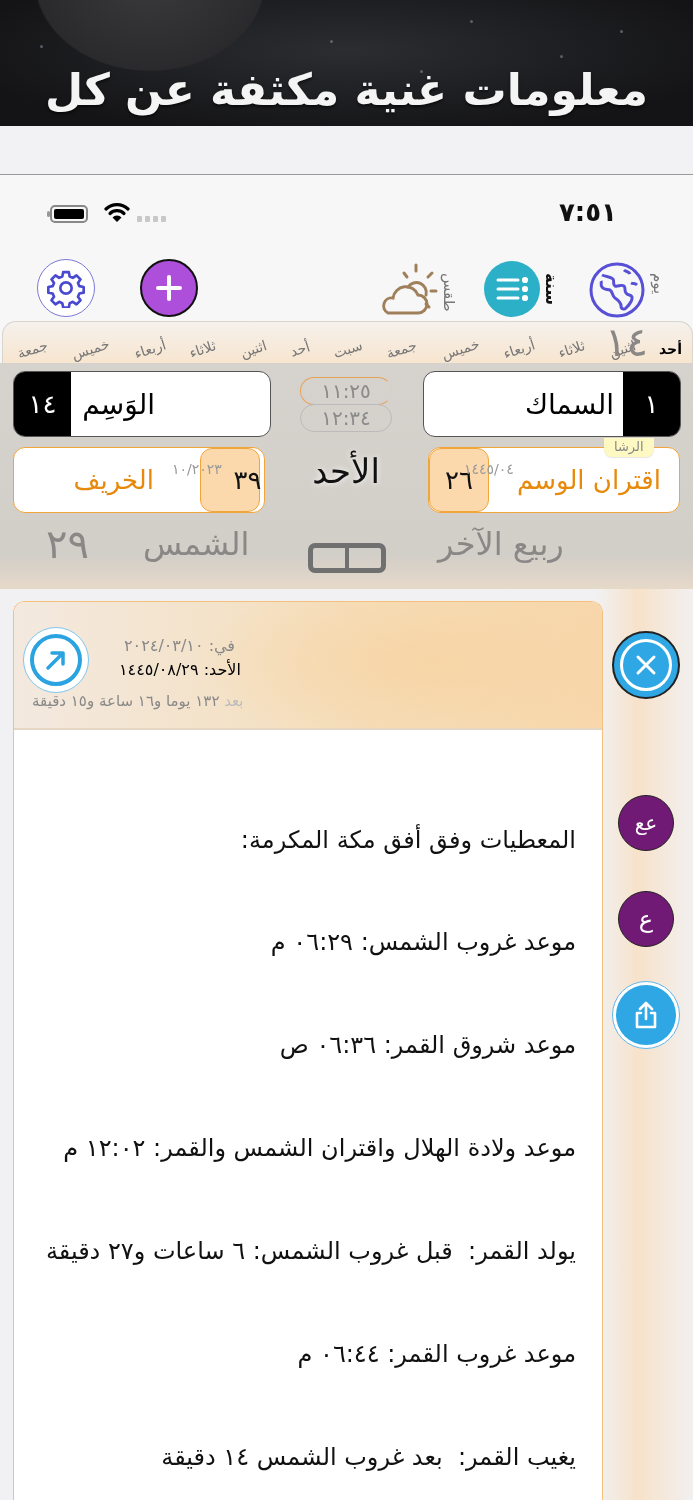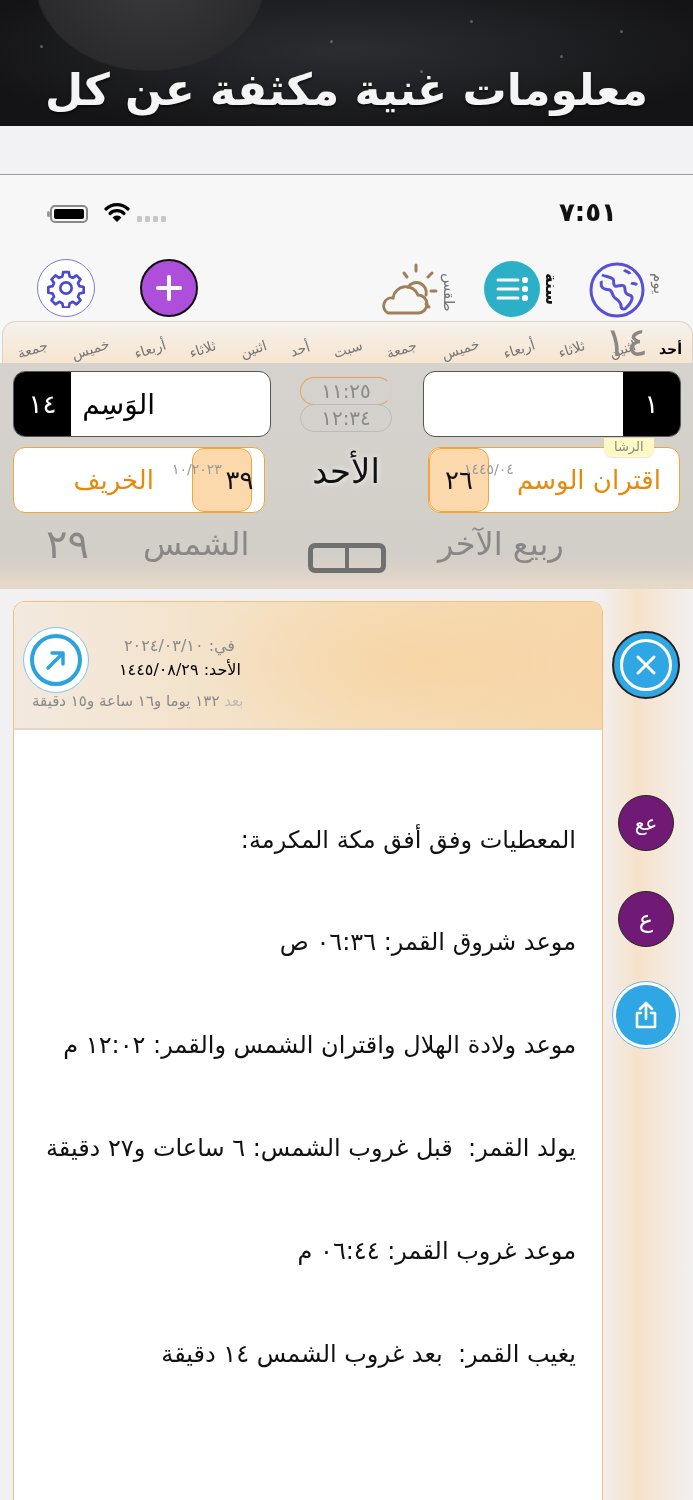--- a/index.html
+++ b/index.html
@@ -78,21 +78,21 @@
 
   .season-card {
     position: absolute; top: 84px; width: 252px; height: 66px; background: #fff; border: 1.5px solid #f1a53b; border-radius: 12px; overflow: hidden; direction: rtl;
   }
   .season-card .num { position: absolute; top: 0; bottom: 0; width: 60px; background: #fcd9ad; border-radius: 12px; border: 1.5px solid #f1a53b; color: #111; font-size: 26px; display: flex; align-items: center; justify-content: center; }
   .season-card .name { position: absolute; top: 0; bottom: 0; display: flex; align-items: center; font-size: 26px; color: #e78a0c; }
   .sc-right { left: 428px; }
   .sc-right .num { left: 0; }
   .sc-right .name { right: 18px; }
   .sc-left { left: 13px; }
-  .sc-left .num { right: 12px; padding-left: 35px; }
+  .sc-left .num { right: 4px; padding-left: 35px; }
   .sc-left .name { right: 110px; }
   .rasha { position: absolute; left: 604px; top: 263px; font-size: 13px; color: #888; background: #fef9c3; border-radius: 0 0 8px 8px; padding: 1px 10px 3px; box-shadow: 0 1px 1px rgba(0,0,0,.1); direction: rtl; }
 
   .weekday { position: absolute; left: 296px; top: 88px; width: 100px; text-align: center; font-family: "DejaVu Serif", serif; font-size: 34px; color: #111; text-shadow: 0 0 6px #fff; direction: rtl; }
 
   .date-row { position: absolute; top: 138px; font-size: 36px; color: #8a8886; direction: rtl; }
   .hijri-day { left: 605px; top: 144px; font-size: 40px; }
   .hijri-month { left: 438px; top: 148px; font-size: 32px; }
   .hijri-small { position: absolute; left: 464px; top: 286px; font-size: 14px; color: #999; }
   .greg-month { left: 143px; top: 148px; font-size: 32px; }
@@ -220,20 +220,21 @@
     <span class="day">خميس</span>
     <span class="day">أربعاء</span>
     <span class="day">ثلاثاء</span>
     <span class="day">اثنين</span>
     <span class="day active">أحد</span>
   </div>
 
   <div class="panel">
     <div class="star-card card-right">
       <div class="num">١</div>
+      <div class="name">السماك</div>
     </div>
     <div class="times">
       <div class="time-pill a">١١:٢٥</div>
       <div class="time-pill b">١٢:٣٤</div>
     </div>
     <div class="star-card card-left">
       <div class="num">١٤</div>
       <div class="name">الوَسِم</div>
     </div>
 
@@ -275,20 +276,21 @@
         <div class="goto-btn">
           <i>
             <svg width="26" height="26" viewBox="0 0 26 26" stroke="#2aa3e0" stroke-width="3.5" fill="none" stroke-linecap="round" stroke-linejoin="round">
               <path d="M5 21L20 6M9 6h11v11"></path>
             </svg>
           </i>
         </div>
       </div>
       <div class="body-text">
         <div>المعطيات وفق أفق مكة المكرمة:</div>
+        <div>موعد غروب الشمس: ٠٦:٢٩ م</div>
         <div>موعد شروق القمر: ٠٦:٣٦ ص</div>
         <div>موعد ولادة الهلال واقتران الشمس والقمر: ١٢:٠٢ م</div>
         <div>يولد القمر:  قبل غروب الشمس: ٦ ساعات و٢٧ دقيقة</div>
         <div>موعد غروب القمر: ٠٦:٤٤ م</div>
         <div>يغيب القمر:  بعد غروب الشمس ١٤ دقيقة</div>
         <div>&nbsp;</div>
         
         
         
         

